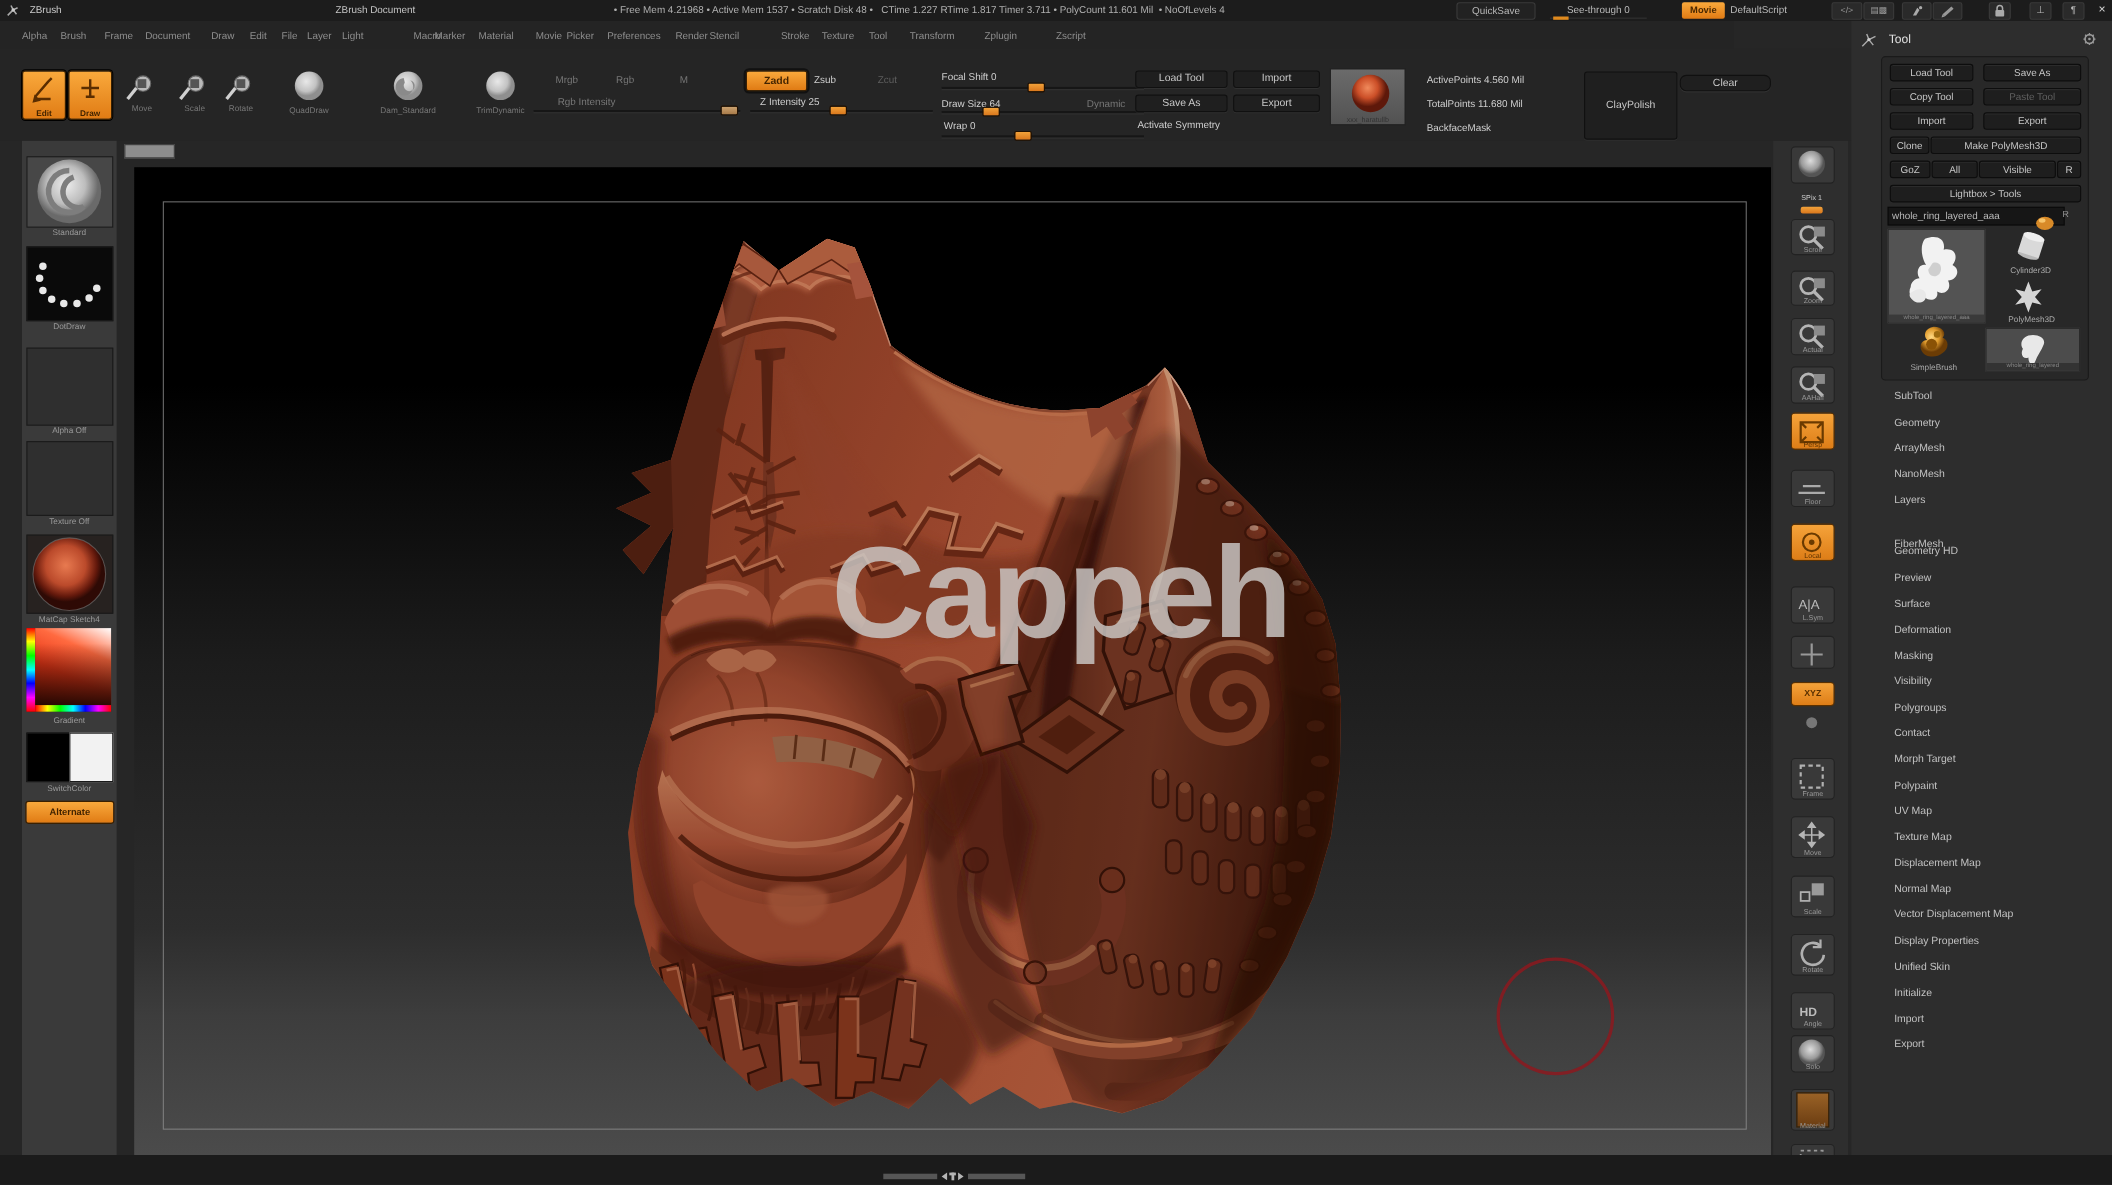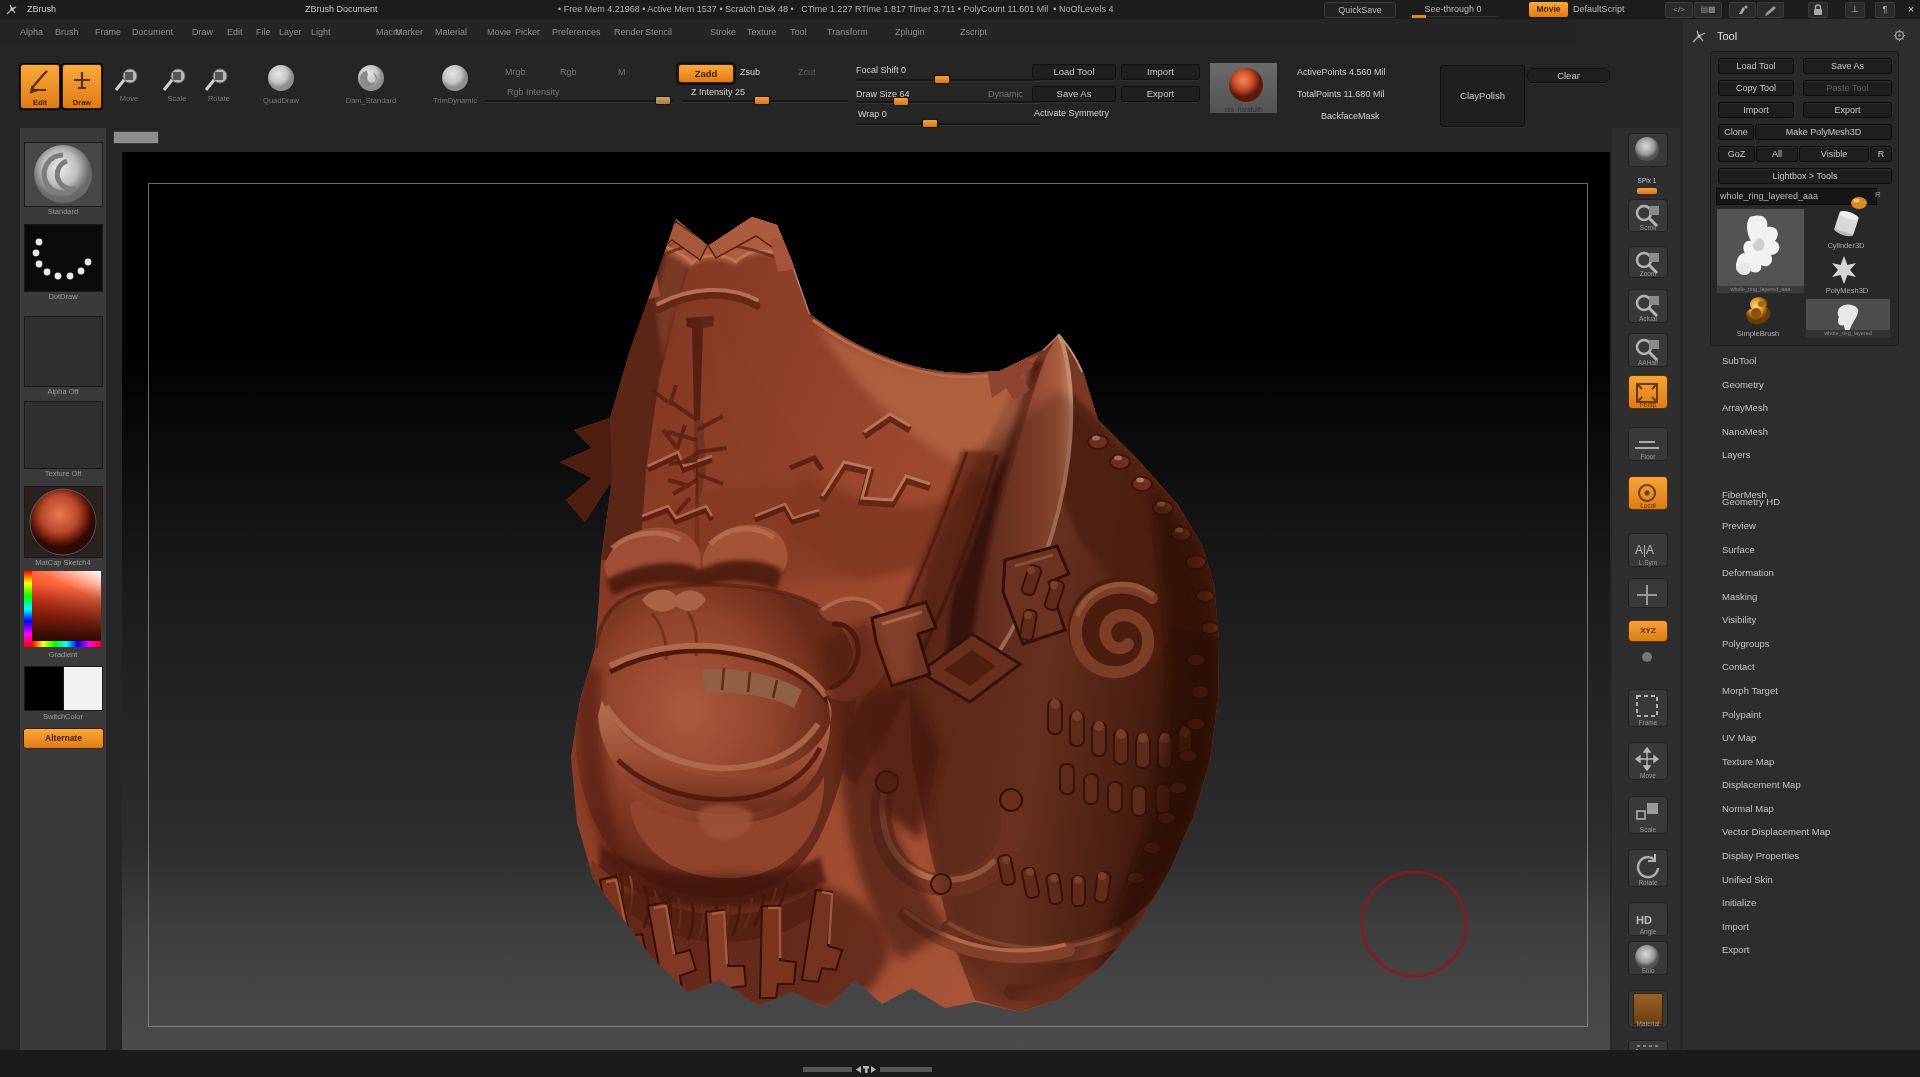--- a/index.html
+++ b/index.html
@@ -217,21 +217,21 @@
               <stop offset="0%" stop-color="#f08a5c"></stop>
               <stop offset="55%" stop-color="#cc4f28"></stop>
               <stop offset="100%" stop-color="#5e180a"></stop>
             </radialGradient>
           </defs>
    <circle cx="36" cy="22" r="17" fill="url(#redsph)"></circle>
         </svg>
    <div style="position:absolute;bottom:0px;width:100%;text-align:center;font-size:6.5px;color:#333;">xxx_haratullb</div></div>
       <span class="lbl-light" style="left:1297px;top:23px;">ActivePoints 4.560 Mil</span>
       <span class="lbl-light" style="left:1297px;top:45px;">TotalPoints 11.680 Mil</span>
-      <span class="lbl-light" style="left:1297px;top:67px;margin-left:24px;">BackfaceMask</span>
+      <span class="lbl-light" style="left:1297px;top:67px;">BackfaceMask</span>
  <div class="btn-dark" style="left:1440px;top:21px;width:83px;height:60px;">
         <div style="margin-top:24px;">ClayPolish</div>
       </div>
  <div class="btn-dark" style="left:1527px;top:24px;width:81px;height:13px;line-height:13px;border-radius:6px;">Clear</div>
     </div>
 
   <div class="abs" id="leftdock">
       <div class="thumb" style="top:14px;height:63px;background:#474747;">
  <svg width="77" height="63" viewBox="0 0 77 63">
           <defs>
@@ -609,20 +609,21 @@
   L1098 970 L1120 900 L1150 820 L1165 740 L1168 660 L1160 580 Z" fill="#260a04" opacity="0.6" filter="url(#soft)"></path>
 <path d="M905 915 C950 952 1010 965 1068 950" fill="none" stroke="#82402a" stroke-width="14" stroke-linecap="round"></path>
 <path d="M905 911 C950 946 1008 959 1064 945" fill="none" stroke="#b06844" stroke-width="4" stroke-linecap="round"></path>
 
 <path d="M860 700 C870 780 900 860 950 930 L900 960 C860 900 840 820 840 740 Z" fill="#3a150c" opacity="0.6" filter="url(#soft)"></path>
 
 <path d="M860 700 L910 680 L940 750 L920 840 L880 810 Z" fill="#431709" opacity="0.75" filter="url(#soft)"></path>
 <path d="M820 640 L870 620 L895 700 L868 760 L835 720 Z" fill="#4e1d0e" opacity="0.55" filter="url(#soft)"></path>
 </g>
       </svg>
+    <div id="cappeh">Cappeh</div>
     <svg style="position:absolute;left:1235px;top:715px;" width="115" height="115" viewBox="0 0 115 115">
       <circle cx="57" cy="57" r="52" fill="none" stroke="rgba(140,25,30,0.85)" stroke-width="3"></circle>
     </svg>
   </div>
 
   <div class="abs" style="left:113px;top:131px;width:44px;height:11px;background:#8d8d8d;border:1px solid #3a3a3a;"></div>
 
   <div class="abs" id="rightstrip">
       <div class="rs-btn" style="top:5px;height:32px;"><svg width="36" height="34" viewBox="0 0 36 34">
           <defs>

